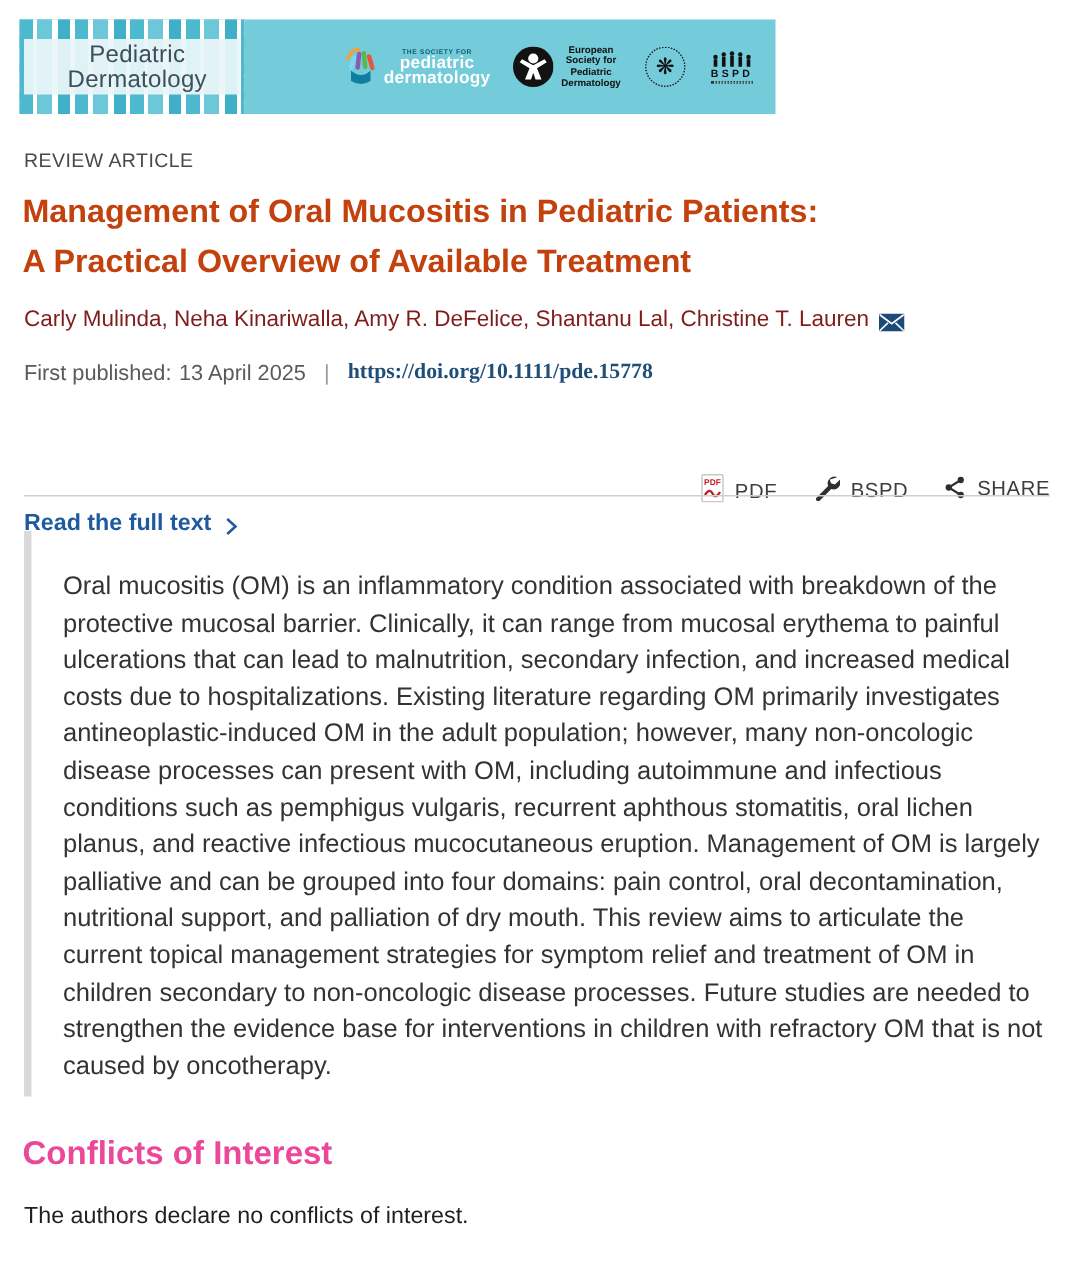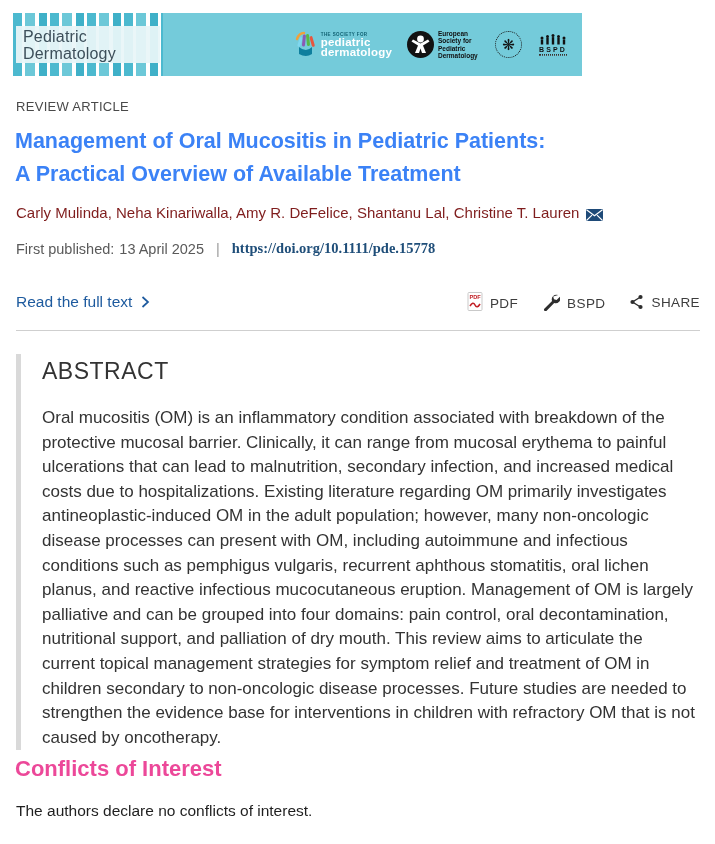--- a/index.html
+++ b/index.html
@@ -8,23 +8,23 @@
     position: relative;
     background:#ffffff;
     font-family:"Liberation Sans", sans-serif;
     color:#333;
     overflow:hidden;
   }
 
   
   .banner {
     position:absolute; left:13px; top:13px;
-    width:569px; height:63px;
+    width:504px; height:63px;
     background:#74cbda;
-    display:flex; align-items:stretch;
+    display:flex; align-items:stretch;text-align:center;
   }
   .mosaic {
     width:150px; position:relative; flex:none;
     background-color:#e7f6f9;
     background-image:
       repeating-linear-gradient(90deg, #4cb9cf 0 9px, #ffffff 9px 12px, #6cc8d8 12px 22px, #ffffff 22px 26px, #3fb0c8 26px 34px, #ffffff 34px 37px),
       repeating-linear-gradient(0deg, rgba(255,255,255,0) 0 7px, rgba(255,255,255,.85) 7px 9px, rgba(76,185,207,.45) 9px 16px, rgba(255,255,255,.9) 16px 18px);
   }
   .mosaic-band {
     position:absolute; left:3px; right:3px; top:13px; height:37px;
@@ -53,43 +53,43 @@
   .bspd-label { font-size:7px; font-weight:bold; color:#111; letter-spacing:2.2px; margin-top:1px; }
   .bspd-sub { width:28px; border-top:1px dotted #333; margin-top:1.5px; height:2px; border-bottom:1px dotted #555; }
 
   
   .category {
     position:absolute; left:16px; top:99px;
     font-size:13px; color:#494949; letter-spacing:.3px;
   }
   .title {
     position:absolute; left:15px; top:125px;
-    font-size:21.5px; font-weight:bold; color:#3b82f6; line-height:33px;
+    font-size:21.5px; font-weight:bold; color:#c2410c; line-height:33px;
   }
   .authors {
     position:absolute; left:16px; top:204px;
     font-size:15px; color:#7f1d1d;
     display:flex; align-items:flex-end; gap:7px;
   }
   .published {
     position:absolute; left:16px; top:240px;
     font-size:14.5px; color:#5a5a5a;
     display:flex; align-items:center;text-align:right;
   }
   .published .sep { color:#9a9a9a; margin:0 12px; }
   .doi-link { color:#1f4e79; font-weight:bold; text-decoration:none; cursor:pointer; font-size:14.5px;font-family:Liberation Serif, serif; }
 
   
   .action-row {
     position:absolute; left:16px; top:292px; width:684px;
     display:flex; align-items:center; justify-content:space-between;
   }
   .read-link {
-    display:flex; align-items:center; gap:9px;
-    color:#1d5a9e; font-size:15.5px; font-weight:normal; cursor:pointer;
+    display:flex; align-items:flex-end; gap:9px;
+    color:#1d5a9e; font-size:15.5px; font-weight:bold; cursor:pointer;margin-top:48px;
   }
   .toolbar { display:flex; align-items:center; gap:24px; }
   .tool-item { display:flex; align-items:flex-end; gap:7px; cursor:pointer; }
   .tool-label { font-size:13.5px; color:#3d3d3d; letter-spacing:.4px; }
 
   .divider {
     position:absolute; left:16px; top:330px; width:684px; height:1px;
     background:#cfcfcf;
   }
 
@@ -257,18 +257,17 @@
         </svg>
       </span>
       <span class="tool-label">SHARE</span>
     </div>
   </div>
 </div>
 
 <div class="divider"></div>
 
 <section class="abstract">
-  <h2 class="abstract-heading">ABSTRACT</h2>
   <p class="abstract-body">Oral mucositis (OM) is an inflammatory condition associated with breakdown of the protective mucosal barrier. Clinically, it can range from mucosal erythema to painful ulcerations that can lead to malnutrition, secondary infection, and increased medical costs due to hospitalizations. Existing literature regarding OM primarily investigates antineoplastic-induced OM in the adult population; however, many non-oncologic disease processes can present with OM, including autoimmune and infectious conditions such as pemphigus vulgaris, recurrent aphthous stomatitis, oral lichen planus, and reactive infectious mucocutaneous eruption. Management of OM is largely palliative and can be grouped into four domains: pain control, oral decontamination, nutritional support, and palliation of dry mouth. This review aims to articulate the current topical management strategies for symptom relief and treatment of OM in children secondary to non-oncologic disease processes. Future studies are needed to strengthen the evidence base for interventions in children with refractory OM that is not caused by oncotherapy.</p>
 </section>
 
 <h2 class="conflicts-heading">Conflicts of Interest</h2>
 <p class="conflicts-body">The authors declare no conflicts of interest.</p>
 
 </body></html>

